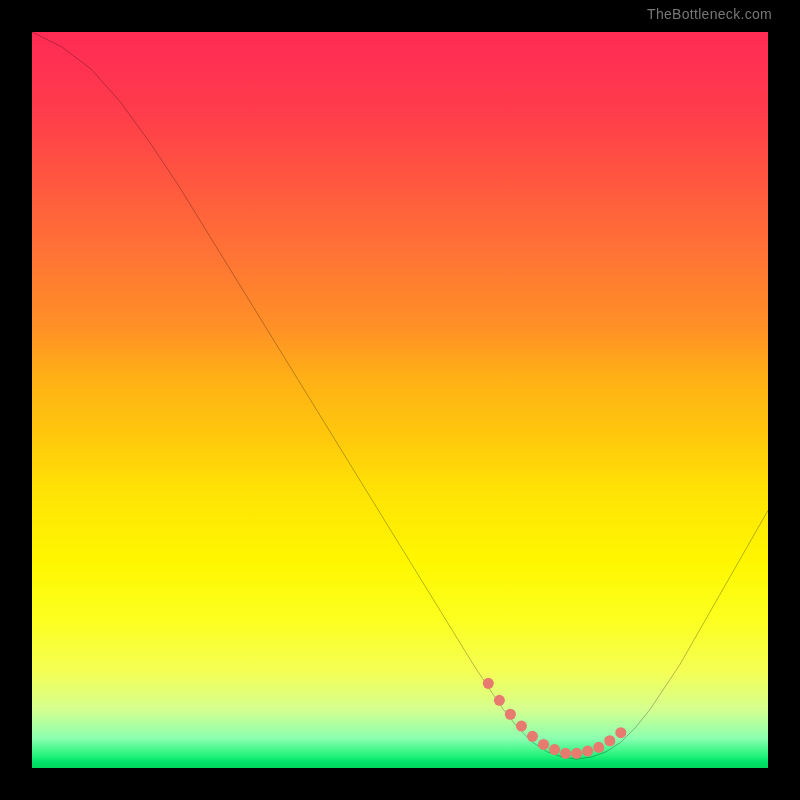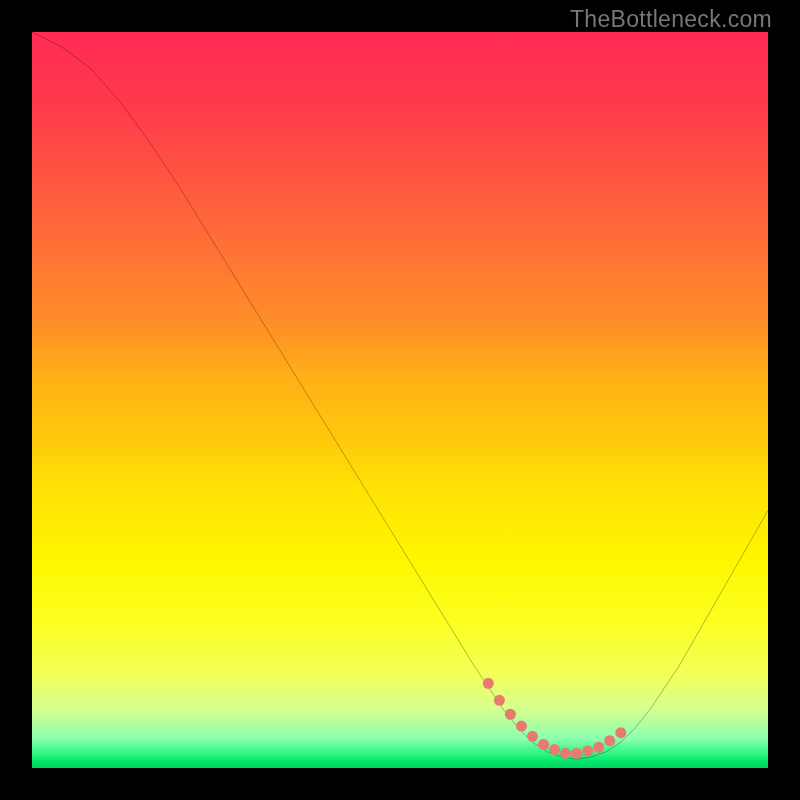--- a/index.html
+++ b/index.html
@@ -8,21 +8,21 @@
     height: 800px;
     background: #000;
     position: relative;
     font-family: Arial, sans-serif;
   }
   .watermark {
     position: absolute;
     top: 6px;
     right: 28px;
     color: #777;
-    font-size: 23px;
+    font-size: 14px;
     font-weight: 500;
     letter-spacing: 0.3px;
   }
   .plot-area {
     position: absolute;
     left: 32px;
     top: 32px;
     width: 736px;
     height: 736px;
   }

